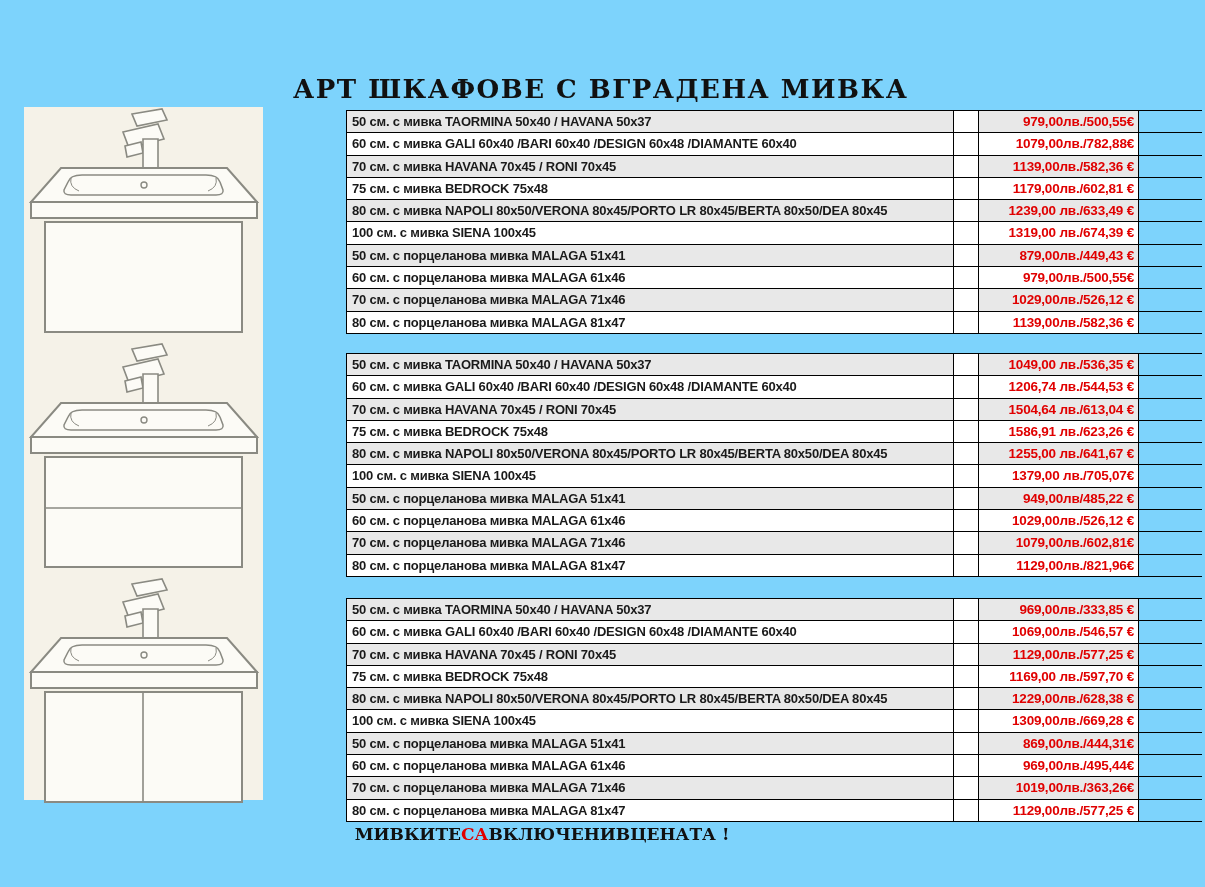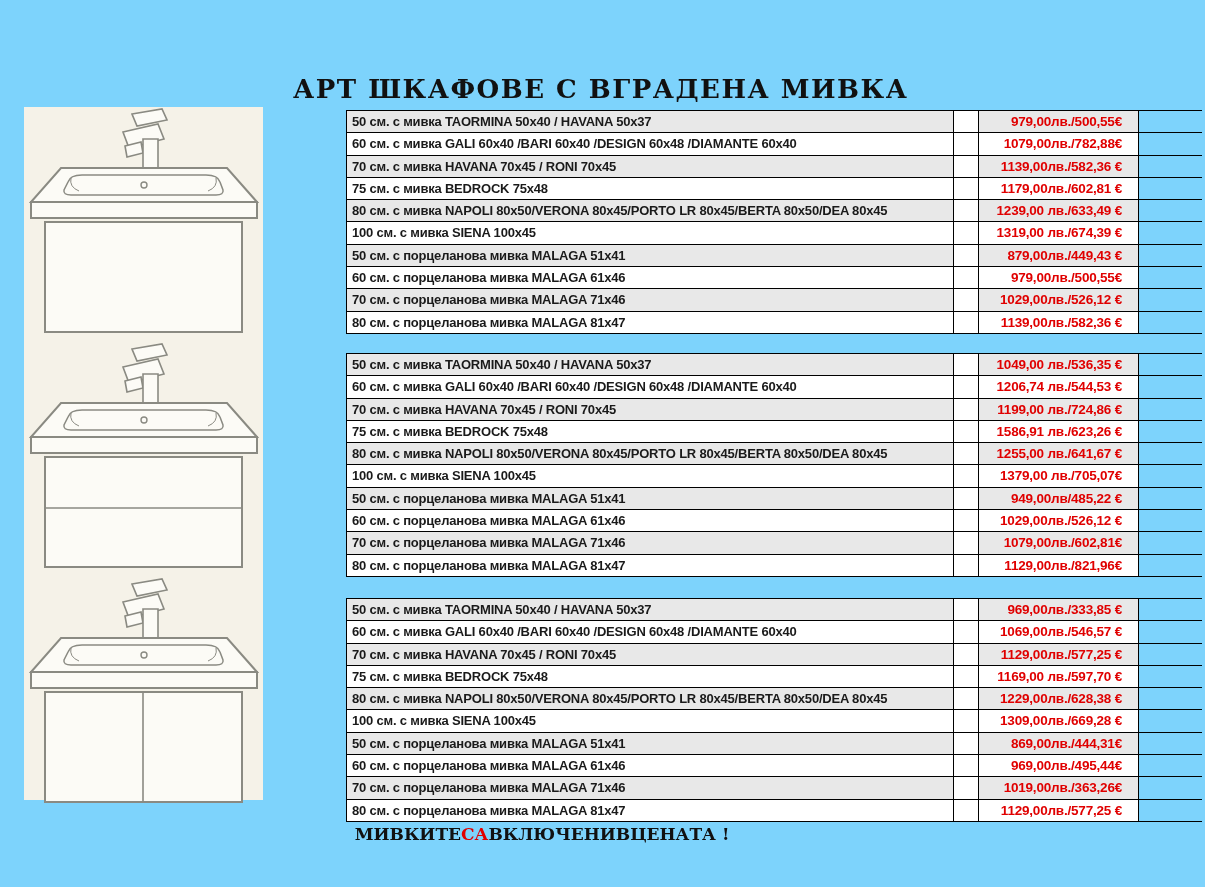--- a/index.html
+++ b/index.html
@@ -62,21 +62,21 @@
     font-weight: bold;
     font-size: 13px;
     line-height: 21px;
     color: #1a1a1a;
     letter-spacing: -0.2px;
   }
   .cell.spacer { background: #ffffff; }
   .cell.price {
     border-left: 1px solid #000;
     border-right: 1px solid #000;
-    padding-right: 16px;
+    padding-right: 4px;
     text-align: right;
     font-weight: bold;
     font-size: 13.5px;
     line-height: 21px;
     color: #e00000;
     letter-spacing: -0.2px;
   }
   .t-row.shaded .cell.desc,
   .t-row.shaded .cell.price { background: #e8e8e8; }
   .t-row:not(.shaded) .cell.desc,
@@ -235,21 +235,21 @@
         <div class="cell price">1049,00 лв./536,35 €</div>
       </div>
       <div class="t-row">
         <div class="cell desc">60 см. с мивка GALI 60x40 /BARI 60x40 /DESIGN 60x48 /DIAMANTE 60x40</div>
         <div class="cell spacer"></div>
         <div class="cell price">1206,74 лв./544,53 €</div>
       </div>
       <div class="t-row shaded">
         <div class="cell desc">70 см. с мивка HAVANA 70x45 / RONI 70x45</div>
         <div class="cell spacer"></div>
-        <div class="cell price">1199,00 лв./724,86 €</div>
+        <div class="cell price">1504,64 лв./613,04 €</div>
       </div>
       <div class="t-row">
         <div class="cell desc">75 см. с мивка BEDROCK 75x48</div>
         <div class="cell spacer"></div>
         <div class="cell price">1586,91 лв./623,26 €</div>
       </div>
       <div class="t-row shaded">
         <div class="cell desc">80 см. с мивка NAPOLI 80x50/VERONA 80x45/PORTO LR 80x45/BERTA 80x50/DEA 80x45</div>
         <div class="cell spacer"></div>
         <div class="cell price">1255,00 лв./641,67 €</div>

